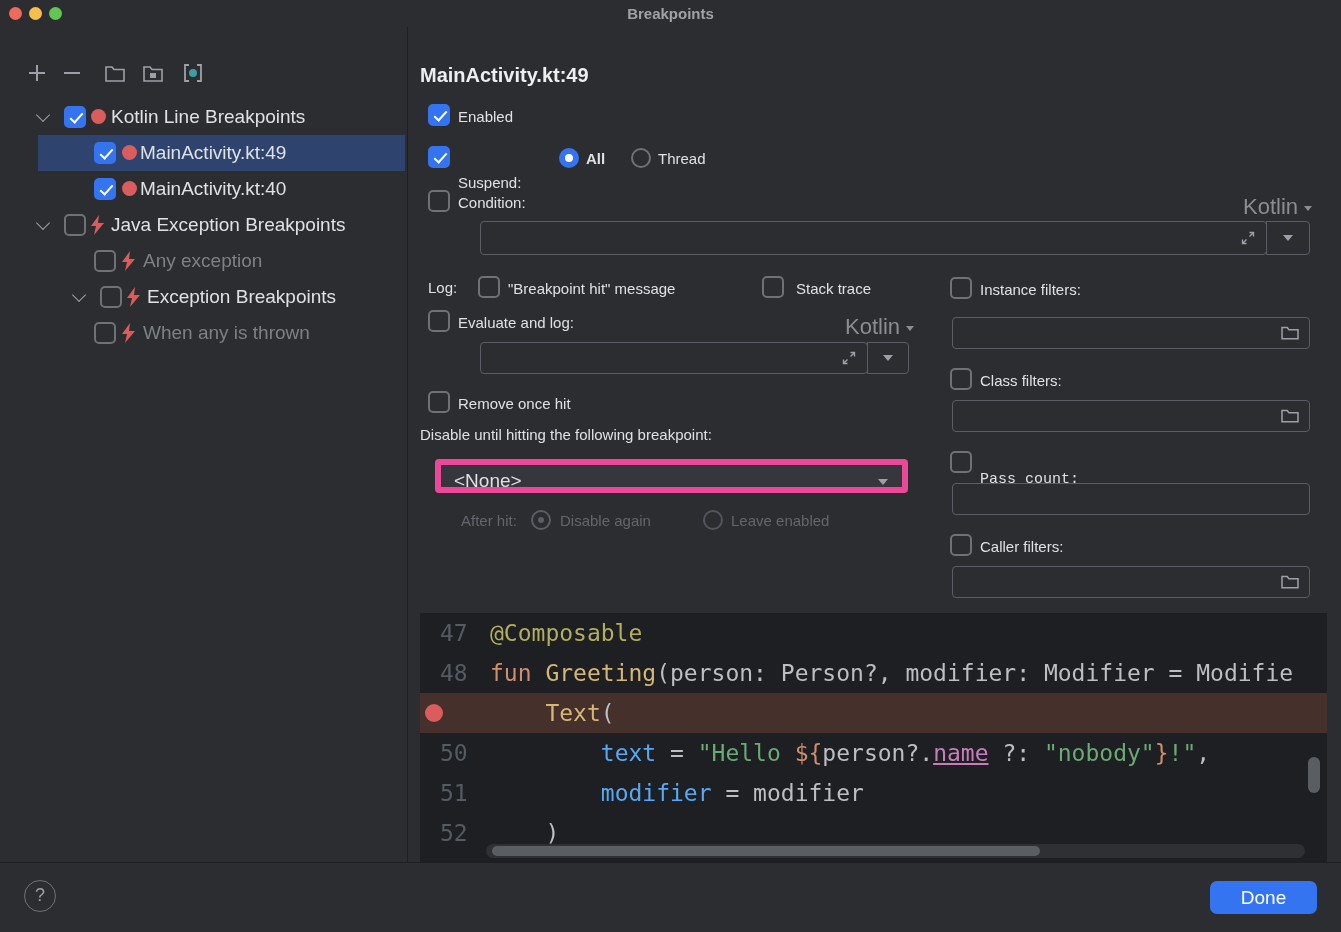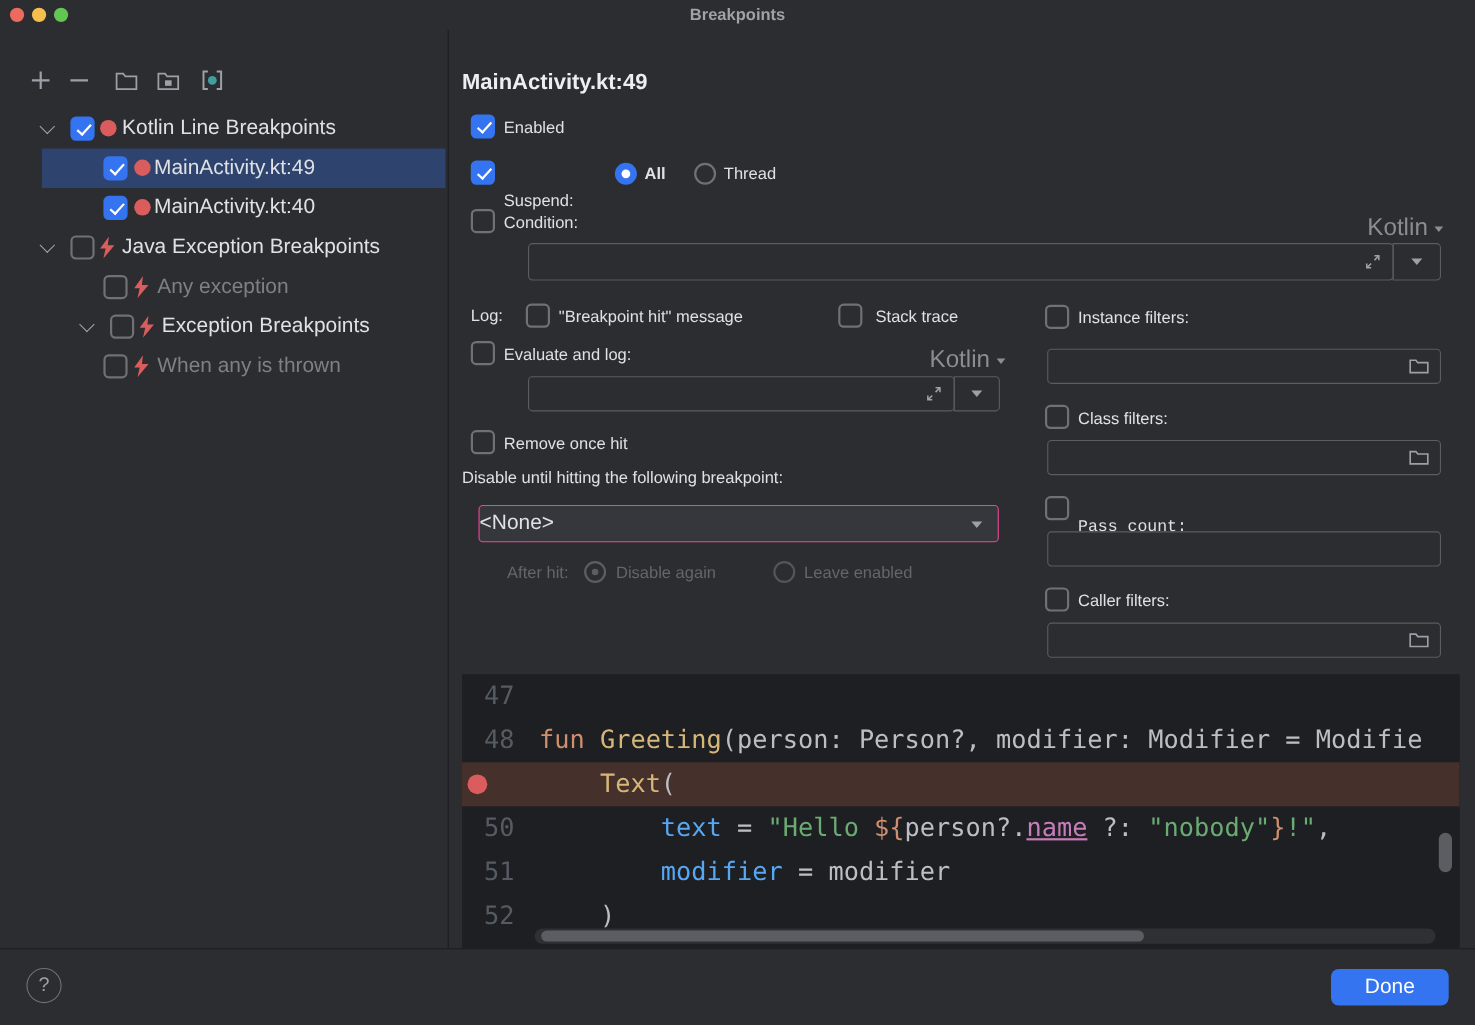--- a/index.html
+++ b/index.html
@@ -54,22 +54,22 @@
   .panel-title{position:absolute;left:420px;top:64px;font-size:20px;font-weight:bold;color:#eceef0;}
   .field{position:absolute;border:1px solid #5a5d63;border-radius:4px;box-sizing:border-box;background:transparent;}
   .dd-btn{position:absolute;border:1px solid #5a5d63;border-radius:0 4px 4px 0;box-sizing:border-box;
           display:flex;align-items:center;justify-content:center;background:transparent;}
   .tri{width:0;height:0;border-left:5px solid transparent;border-right:5px solid transparent;
        border-top:6px solid #9da0a8;}
   .mini-tri{display:inline-block;width:0;height:0;margin-left:6px;vertical-align:3px;
        border-left:4px solid transparent;border-right:4px solid transparent;border-top:5px solid #8a8d92;}
   .expand-icon{position:absolute;right:10px;top:8px;}
   .folder-btn{position:absolute;right:9px;top:6px;}
-  .combo{position:absolute;background:#35373c;border:1px solid #ec4899;border-radius:4px;
-         box-sizing:border-box;font-size:19px;line-height:32px;color:#dfe1e5;}
+  .combo{position:absolute;background:#35373c;border:6px solid #ec4899;border-radius:4px;
+         box-sizing:border-box;font-size:19px;line-height:32px;color:#dfe1e5;padding-left:13px;}
   .combo .tri{position:absolute;right:14px;top:14px;}
   .lang-label{position:absolute;font-size:22px;color:#8a8d92;white-space:nowrap;}
 
   
   .editor{position:absolute;left:420px;top:613px;width:907px;height:249px;background:#1e1f22;
           overflow:hidden;font-family:"DejaVu Sans Mono",monospace;font-size:23px;}
   .code-line{height:40px;line-height:40px;white-space:pre;display:flex;}
   .code-line.bp{background:#45302b;}
   .gutter{flex:0 0 64px;padding-left:20px;box-sizing:border-box;color:#555b63;position:relative;}
   .bp-dot{position:absolute;left:5px;top:11px;width:18px;height:18px;border-radius:50%;background:#db5c5c;}
@@ -285,21 +285,21 @@
   <span class="cb" style="left:950px;top:534px;"></span>
   <span class="lbl" style="left:980px;top:535px;">Caller filters:</span>
   <div class="field" style="left:952px;top:566px;width:358px;height:32px;">
     <span class="folder-btn"><svg width="20" height="18" viewBox="0 0 20 18">
           <path d="M2 3.5h5.2l1.7 2.2H18v9H2z" fill="none" stroke="#9da0a8" stroke-width="1.5"></path>
         </svg></span>
   </div>
 
   <div class="editor">
     <div id="editor-lines">
-        <div class="code-line"><span class="gutter">47</span></div>
+        <div class="code-line"><span class="gutter">47</span><span class="code-text"><span class="tok-ann">@Composable</span></span></div>
         <div class="code-line"><span class="gutter">48</span><span class="code-text"><span class="tok-kw">fun </span><span class="tok-fn">Greeting</span><span class="tok-pl">(person: Person?, modifier: Modifier = Modifie</span></span></div>
         <div class="code-line bp"><span class="gutter"><span class="bp-dot"></span></span><span class="code-text"><span class="tok-pl">    </span><span class="tok-fn">Text</span><span class="tok-pl">(</span></span></div>
         <div class="code-line"><span class="gutter">50</span><span class="code-text"><span class="tok-pl">        </span><span class="tok-arg">text</span><span class="tok-pl"> = </span><span class="tok-str">"Hello </span><span class="tok-kw">${</span><span class="tok-pl">person?.</span><span class="tok-prop">name</span><span class="tok-pl"> ?: </span><span class="tok-str">"nobody"</span><span class="tok-kw">}</span><span class="tok-str">!"</span><span class="tok-pl">,</span></span></div>
         <div class="code-line"><span class="gutter">51</span><span class="code-text"><span class="tok-pl">        </span><span class="tok-arg">modifier</span><span class="tok-pl"> = </span><span class="tok-pl">modifier</span></span></div>
         <div class="code-line"><span class="gutter">52</span><span class="code-text"><span class="tok-pl">    )</span></span></div>
       </div>
     <div class="hscroll">
         <div class="hthumb"></div>
       </div>
     <div class="vthumb"></div>

